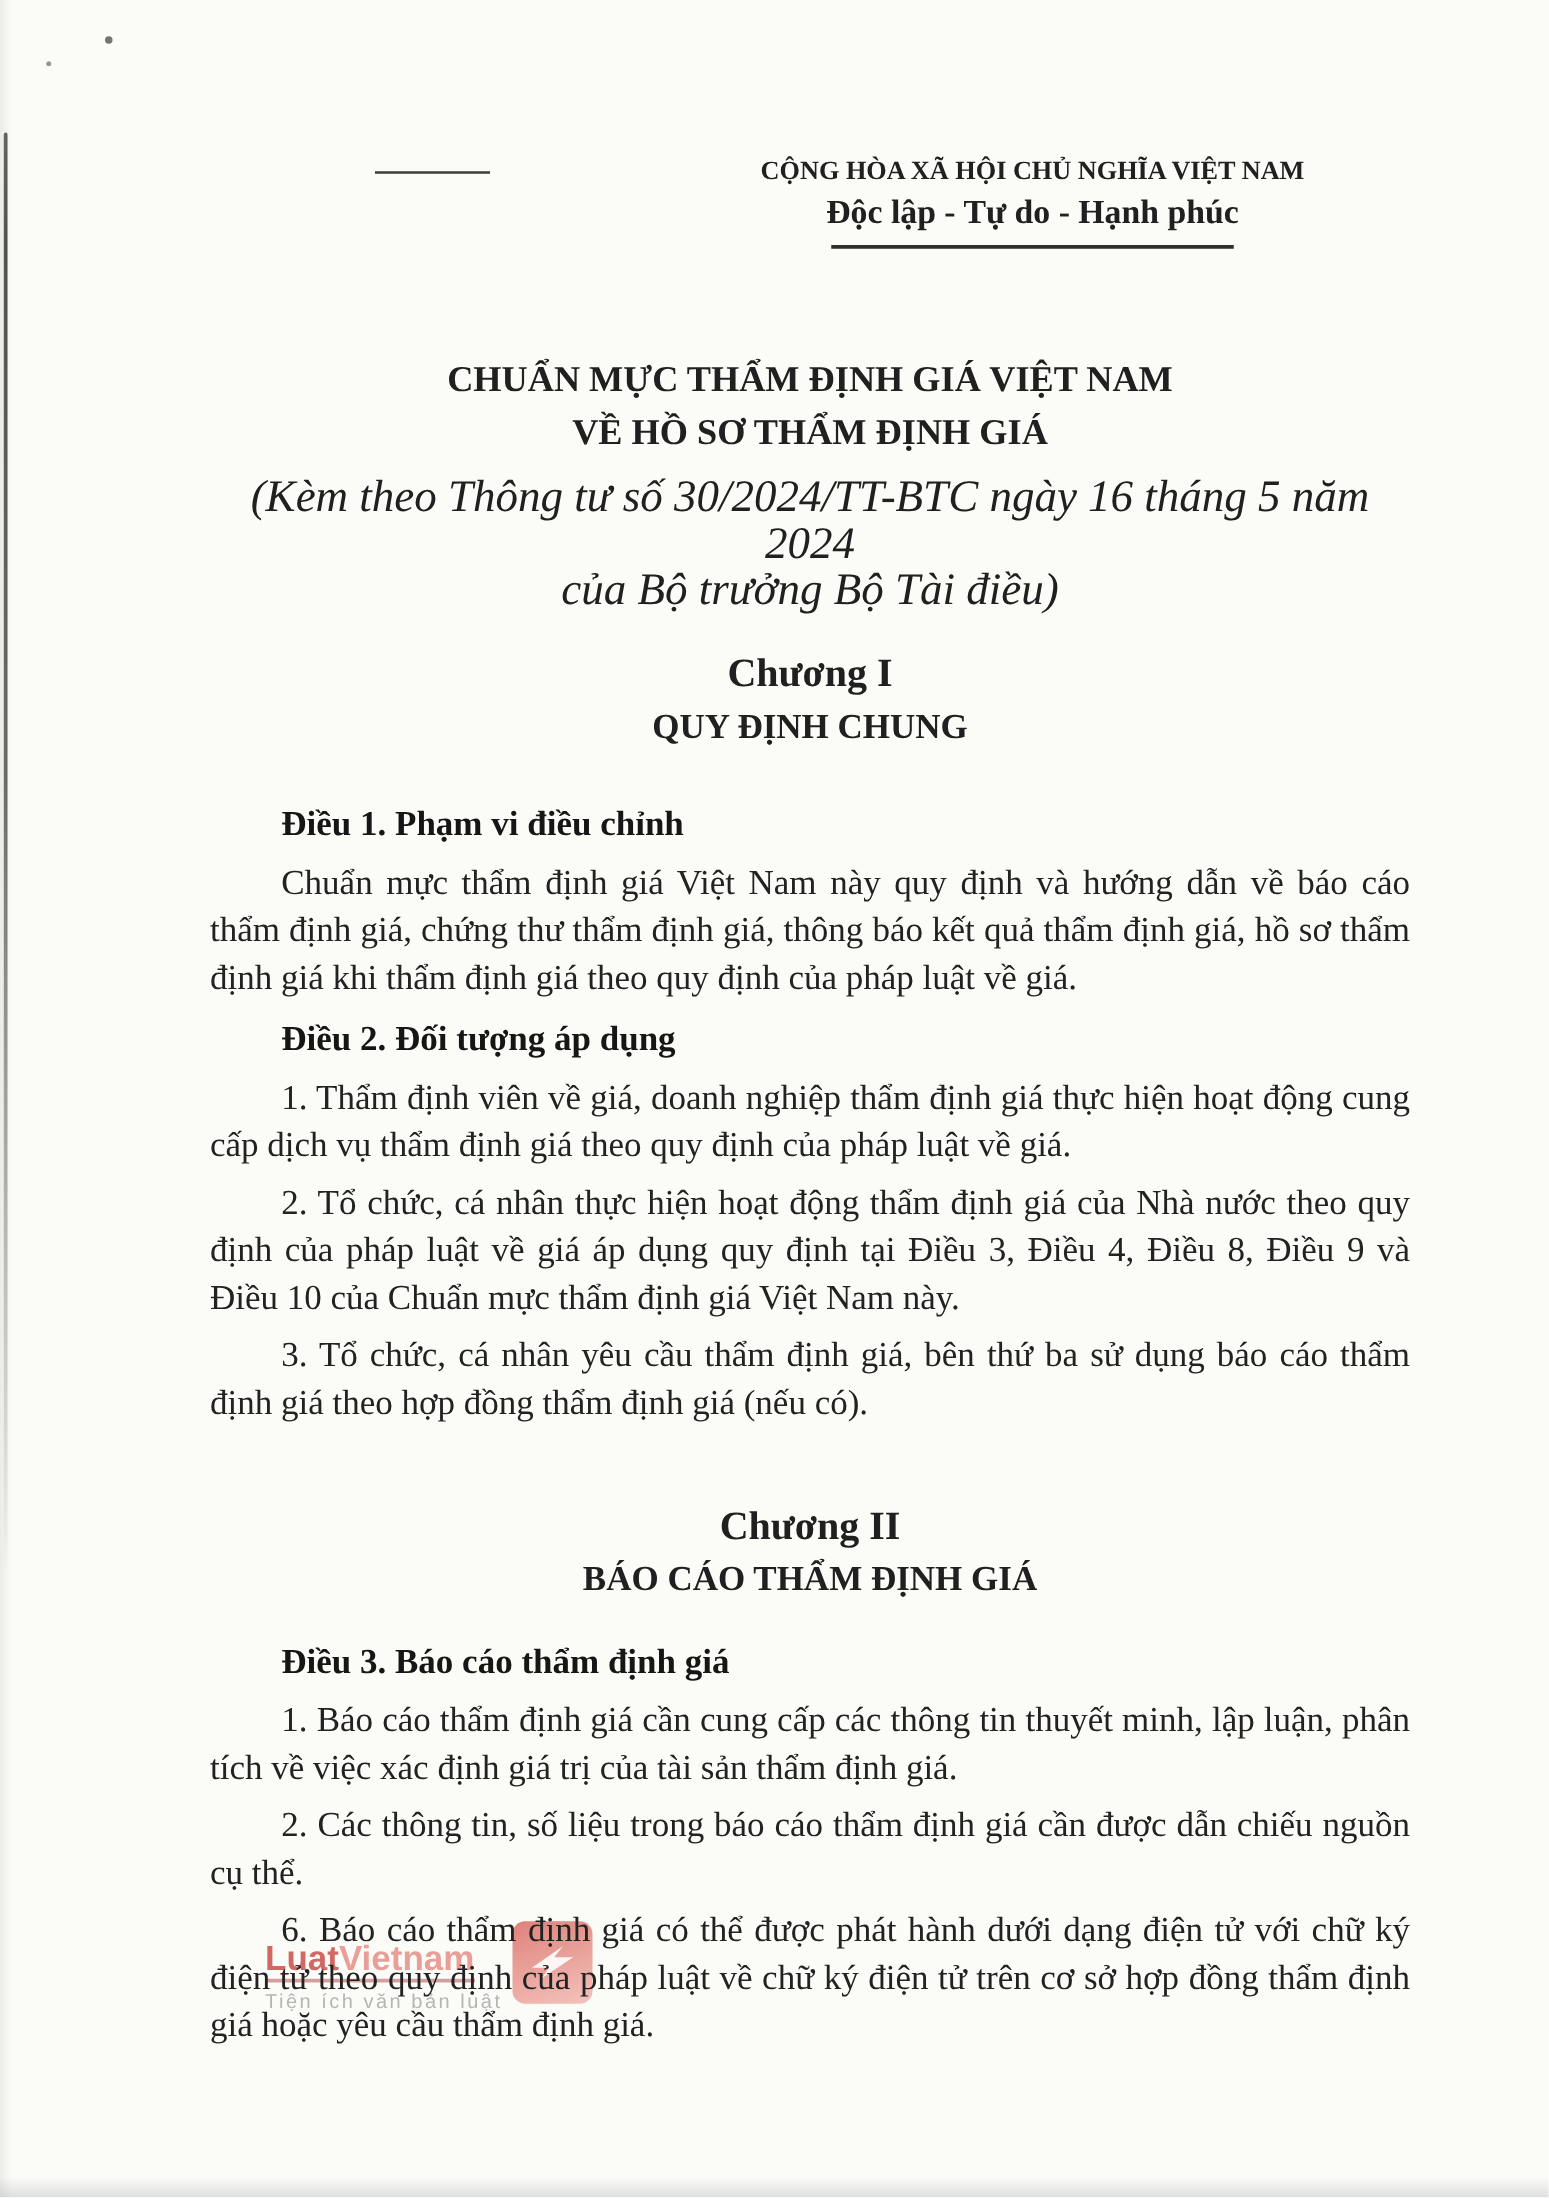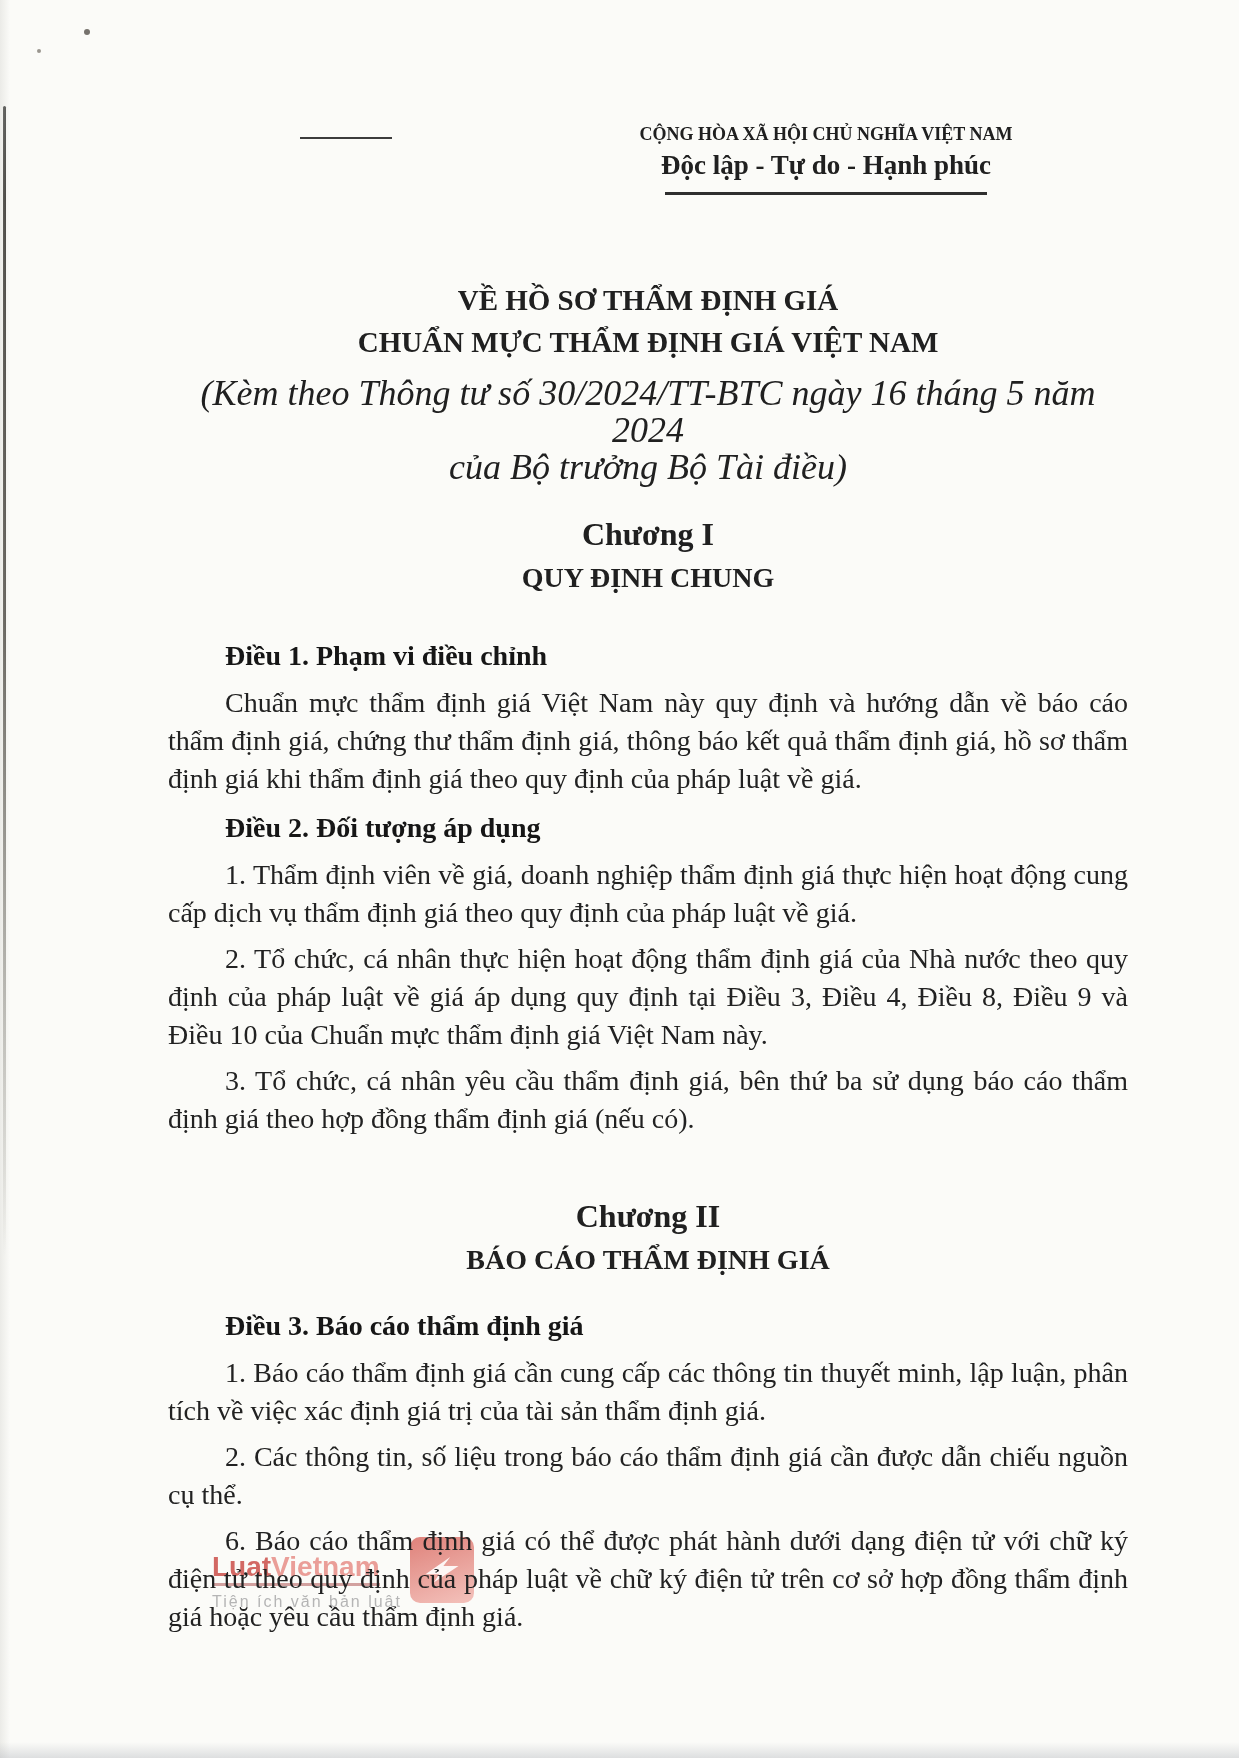--- a/index.html
+++ b/index.html
@@ -28,21 +28,21 @@
   }
 
   .content { position:absolute; left:168px; top:0; width:960px; z-index:2; }
 
   
   .doc-header { display:flex; margin-top:124px; }
   .header-left { width:356px; text-align:center; }
   .authority { font-weight:bold; font-size:26px; letter-spacing:.5px; white-space:nowrap; }
   .rule-left { width:92px; height:2px; background:#3c3c3c; margin:13px auto 0; }
   .header-right { flex:1; text-align:center; }
-  .nation { font-weight:bold; font-size:18px; white-space:nowrap; }
+  .nation { font-weight:bold; font-size:21px; white-space:nowrap; }
   .motto { font-weight:bold; font-size:27px; margin-top:5px; white-space:nowrap; }
   .rule-right { width:322px; height:3px; background:#2f2f2f; margin:11px auto 0; }
 
   
   .doc-title { margin-top:84px; text-align:center; }
   .title-line { font-weight:bold; font-size:29px; line-height:42px; }
   .subtitle { margin-top:12px; }
   .subtitle-line { font-style:italic; font-size:36px; line-height:37px; }
 
   
@@ -108,22 +108,22 @@
         <div class="rule-left"></div>
       </div>
       <div class="header-right">
         <div class="nation">CỘNG HÒA XÃ HỘI CHỦ NGHĨA VIỆT NAM</div>
         <div class="motto">Độc lập - Tự do - Hạnh phúc</div>
         <div class="rule-right"></div>
       </div>
     </header>
 
     <section class="doc-title">
+      <div class="title-line">CHUẨN MỰC THẨM ĐỊNH GIÁ VIỆT NAM</div>
       <div class="title-line">VỀ HỒ SƠ THẨM ĐỊNH GIÁ</div>
-      <div class="title-line">CHUẨN MỰC THẨM ĐỊNH GIÁ VIỆT NAM</div>
       <div class="subtitle">
         <div class="subtitle-line">(Kèm theo Thông tư số 30/2024/TT-BTC ngày 16 tháng 5 năm 2024</div>
         <div class="subtitle-line">của Bộ trưởng Bộ Tài điều)</div>
       </div>
     </section>
 
     <div class="chapter-head">
       <div class="chapter-label">Chương I</div>
       <div class="chapter-title">QUY ĐỊNH CHUNG</div>
     </div>

